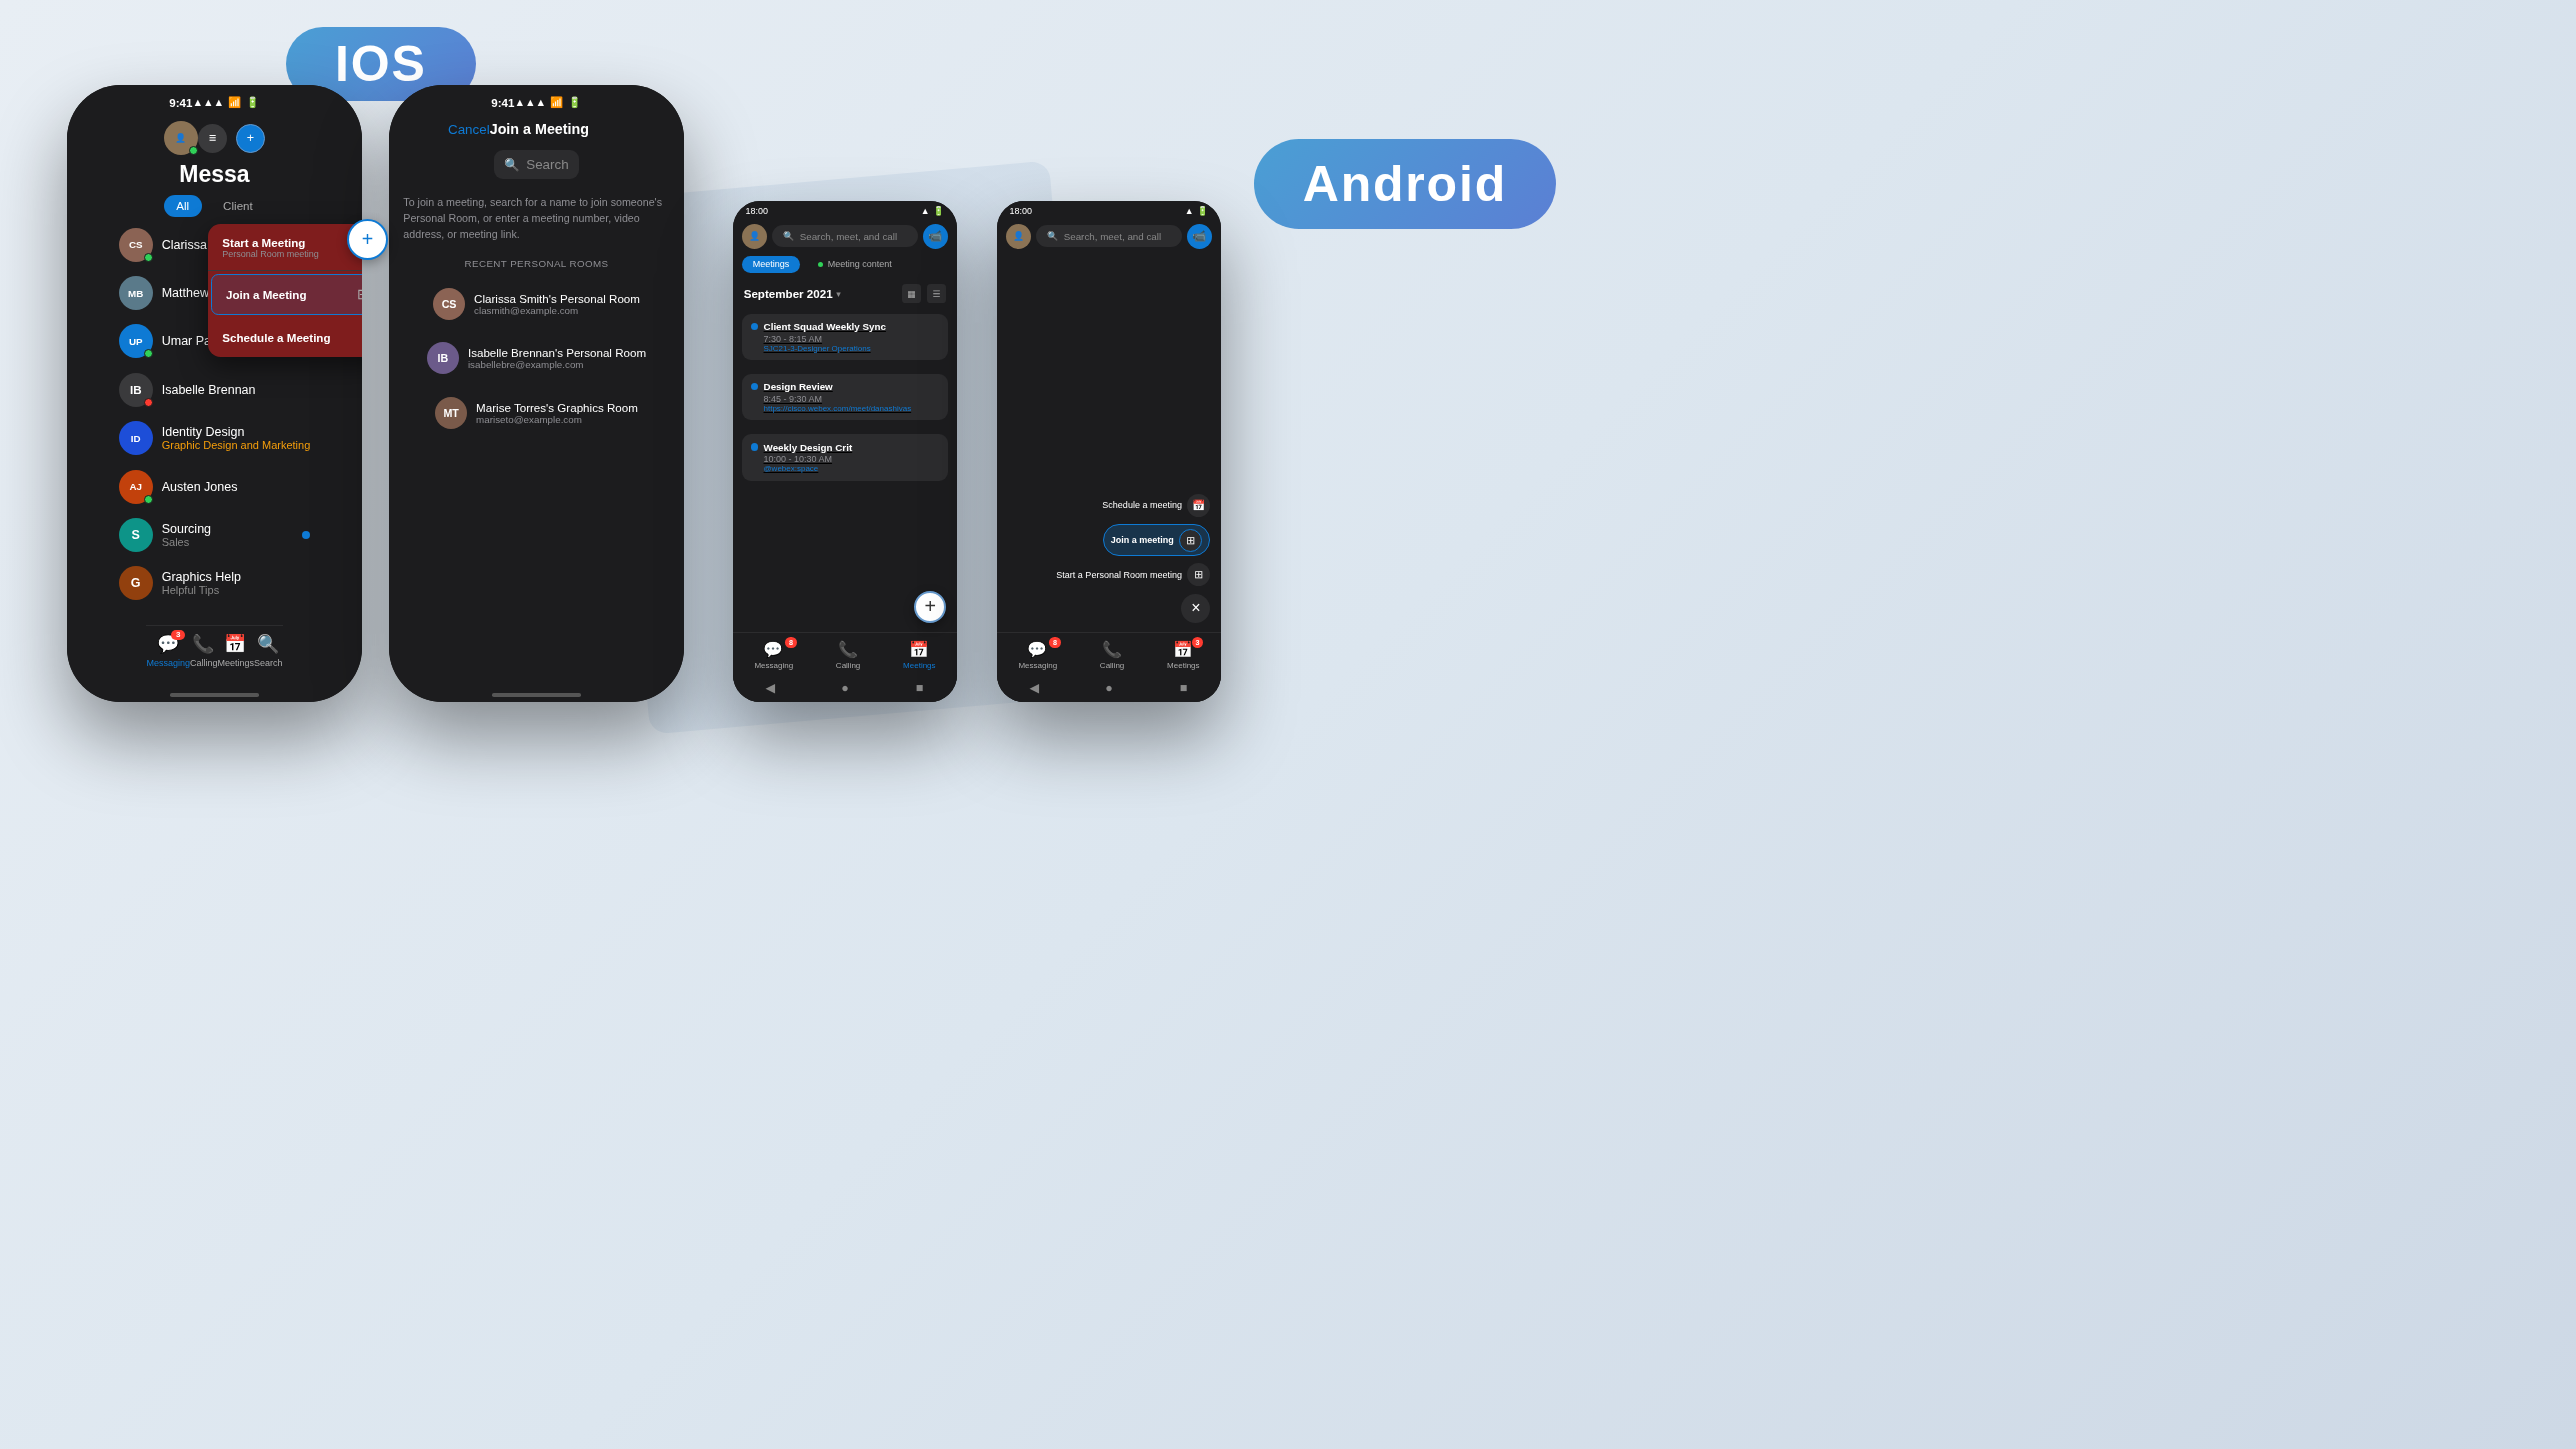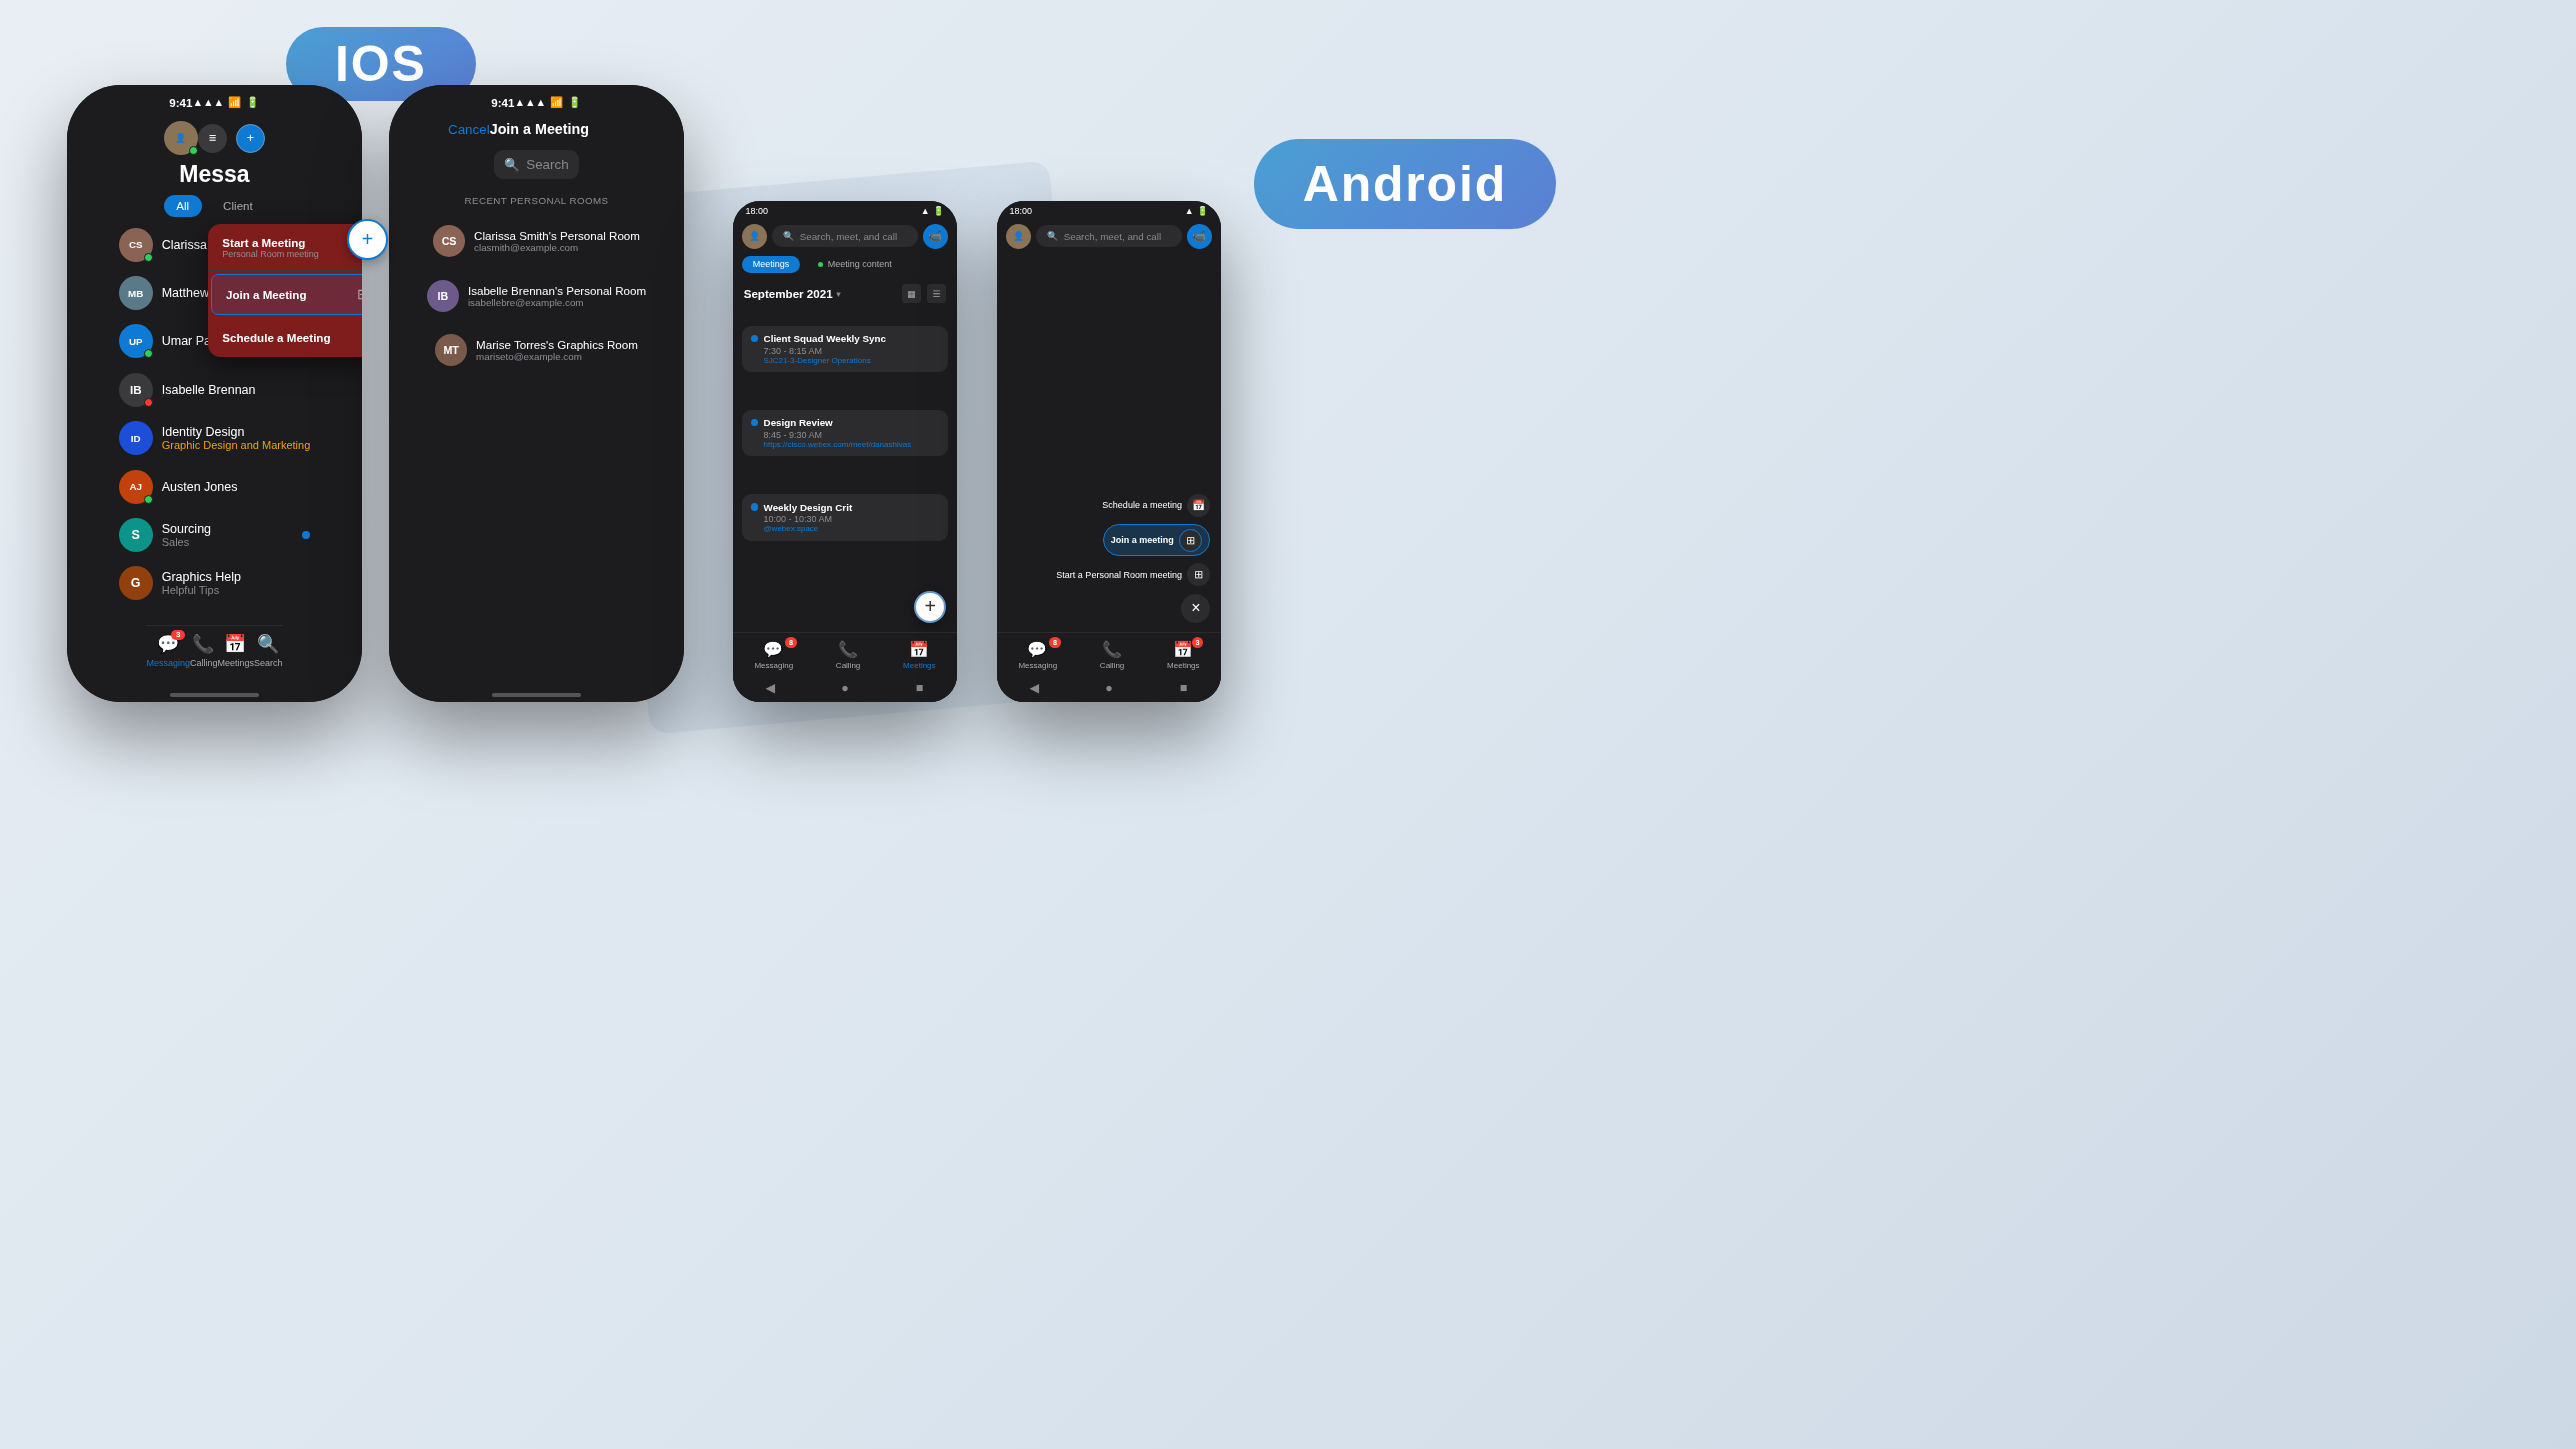--- a/index.html
+++ b/index.html
@@ -504,23 +504,24 @@
       background: #2c2c2e;
       display: flex;
       align-items: center;
       justify-content: center;
       font-size: 9px;
       color: #aaa;
     }
 
     .meeting-card {
       background: #2c2c2e;
-      margin: 19px 9px;
+      margin: 7px 9px;
       border-radius: 9px;
       padding: 7.2px 9px;
+      text-decoration: underline;
     }
 
     .meeting-dot {
       width: 7.2px;
       height: 7.2px;
       border-radius: 50%;
       background: #0e7ad4;
       display: inline-block;
       margin-right: 5.4px;
       flex-shrink: 0;
@@ -822,20 +823,21 @@
       <span class="cancel-btn">Cancel</span>
       <span class="p2-title">Join a Meeting</span>
       <span style="width:36px;"></span>
     </div>
 
     <div class="search-bar">
       <span class="search-icon">🔍</span>
       <span class="search-text">Search</span>
     </div>
 
+    <div class="join-description">To join a meeting, search for a name to join someone's Personal Room, or enter a meeting number, video address, or meeting link.</div>
 
     <div class="recent-header">RECENT PERSONAL ROOMS</div>
 
     <div class="divider"></div>
 
     <div class="room-item">
       <div class="room-avatar" style="background:#8b6354;">CS</div>
       <div class="room-info">
         <div class="room-name">Clarissa Smith's Personal Room</div>
         <div class="room-email">clasmith@example.com</div>

